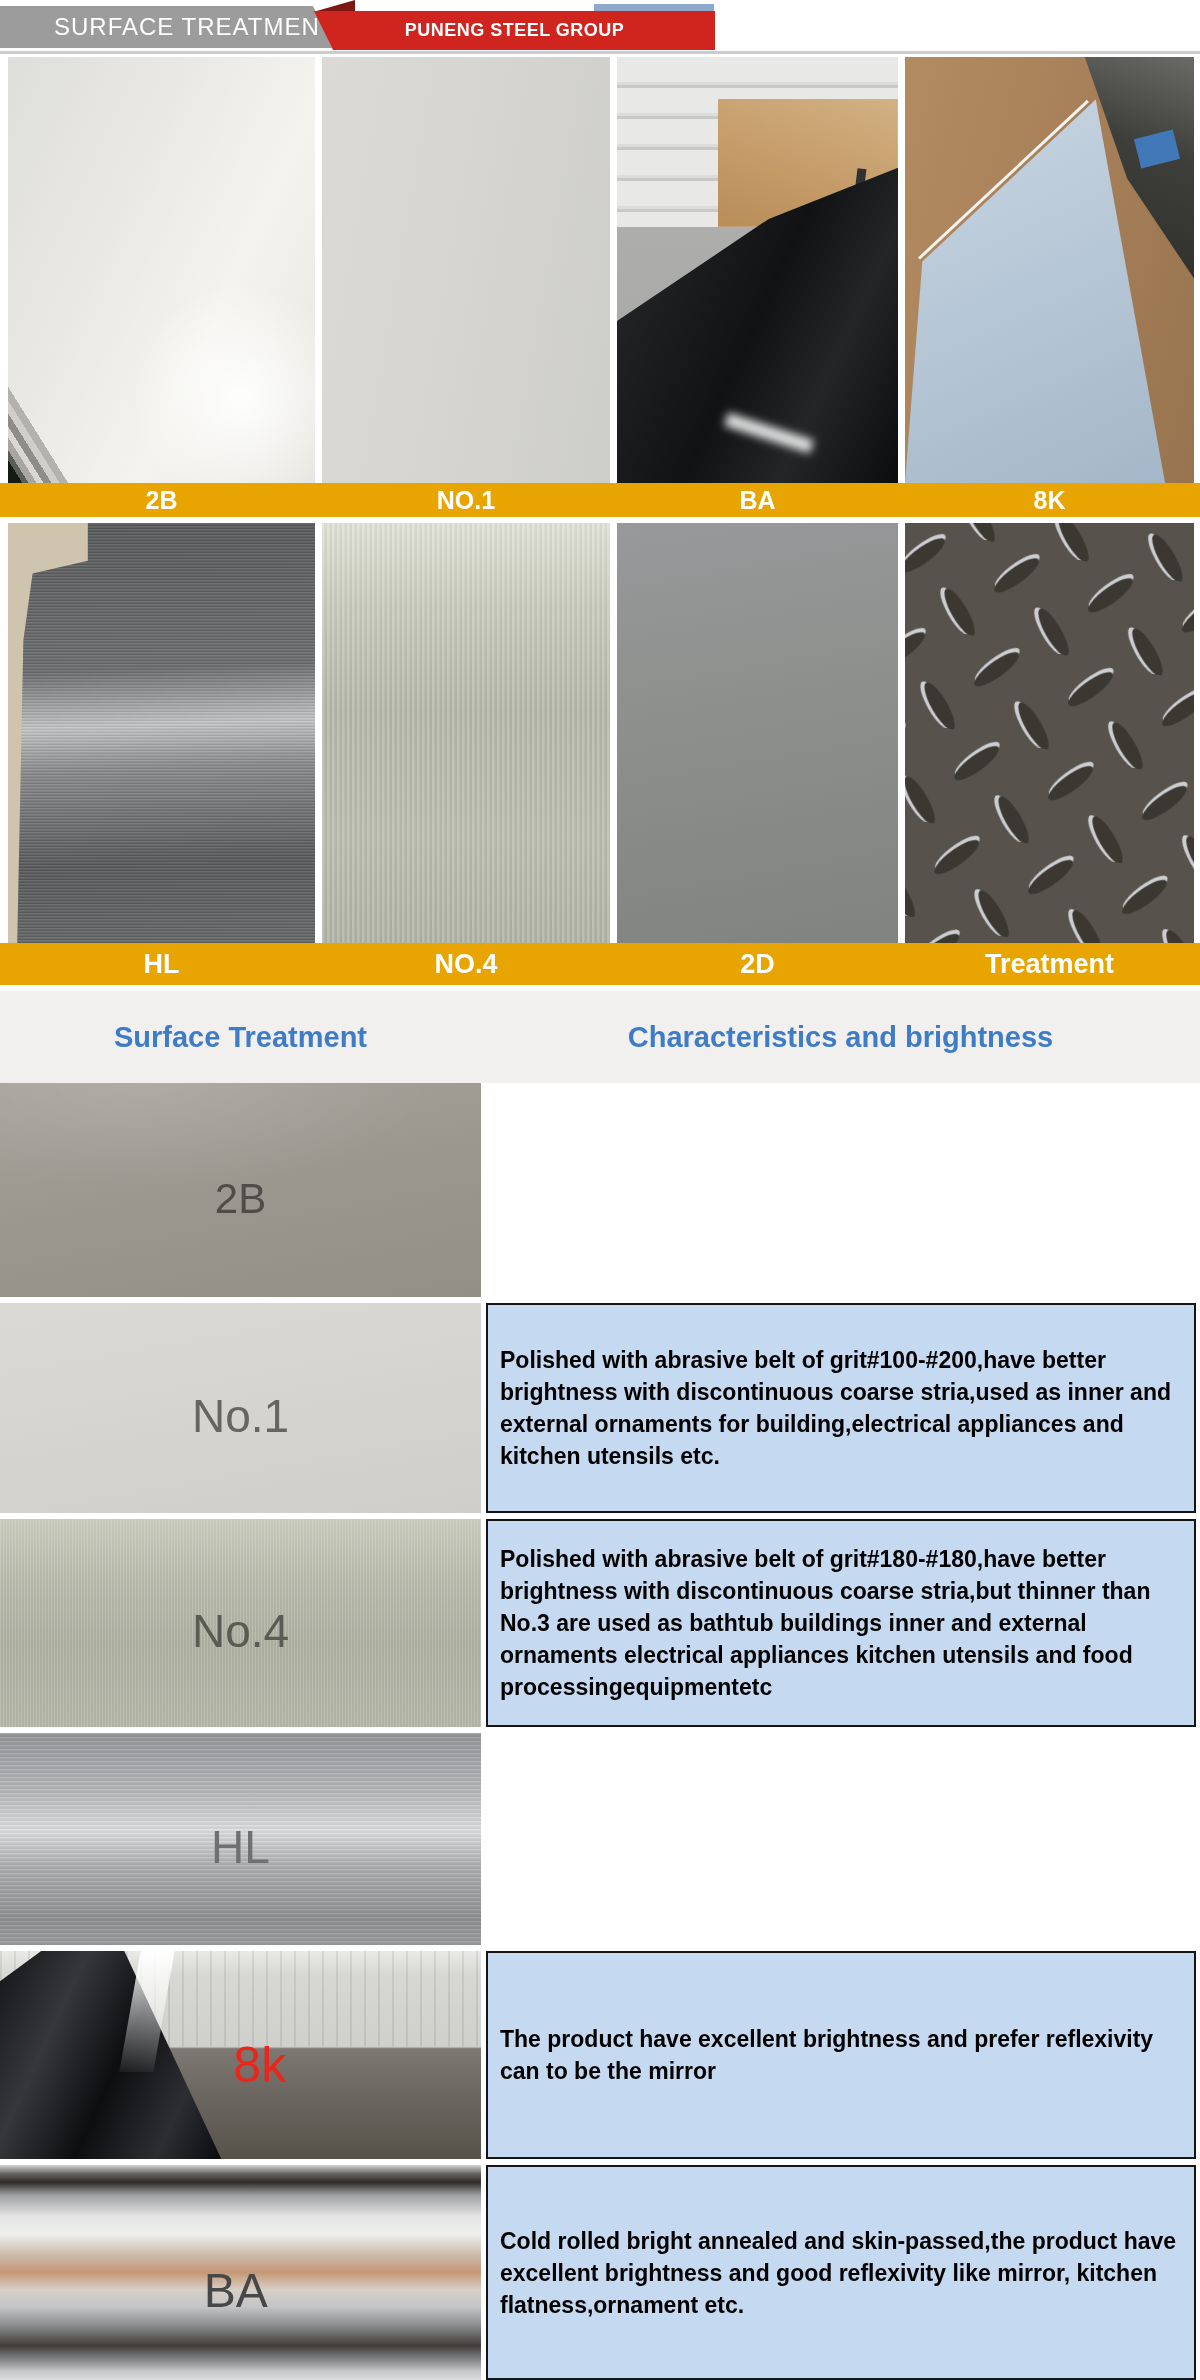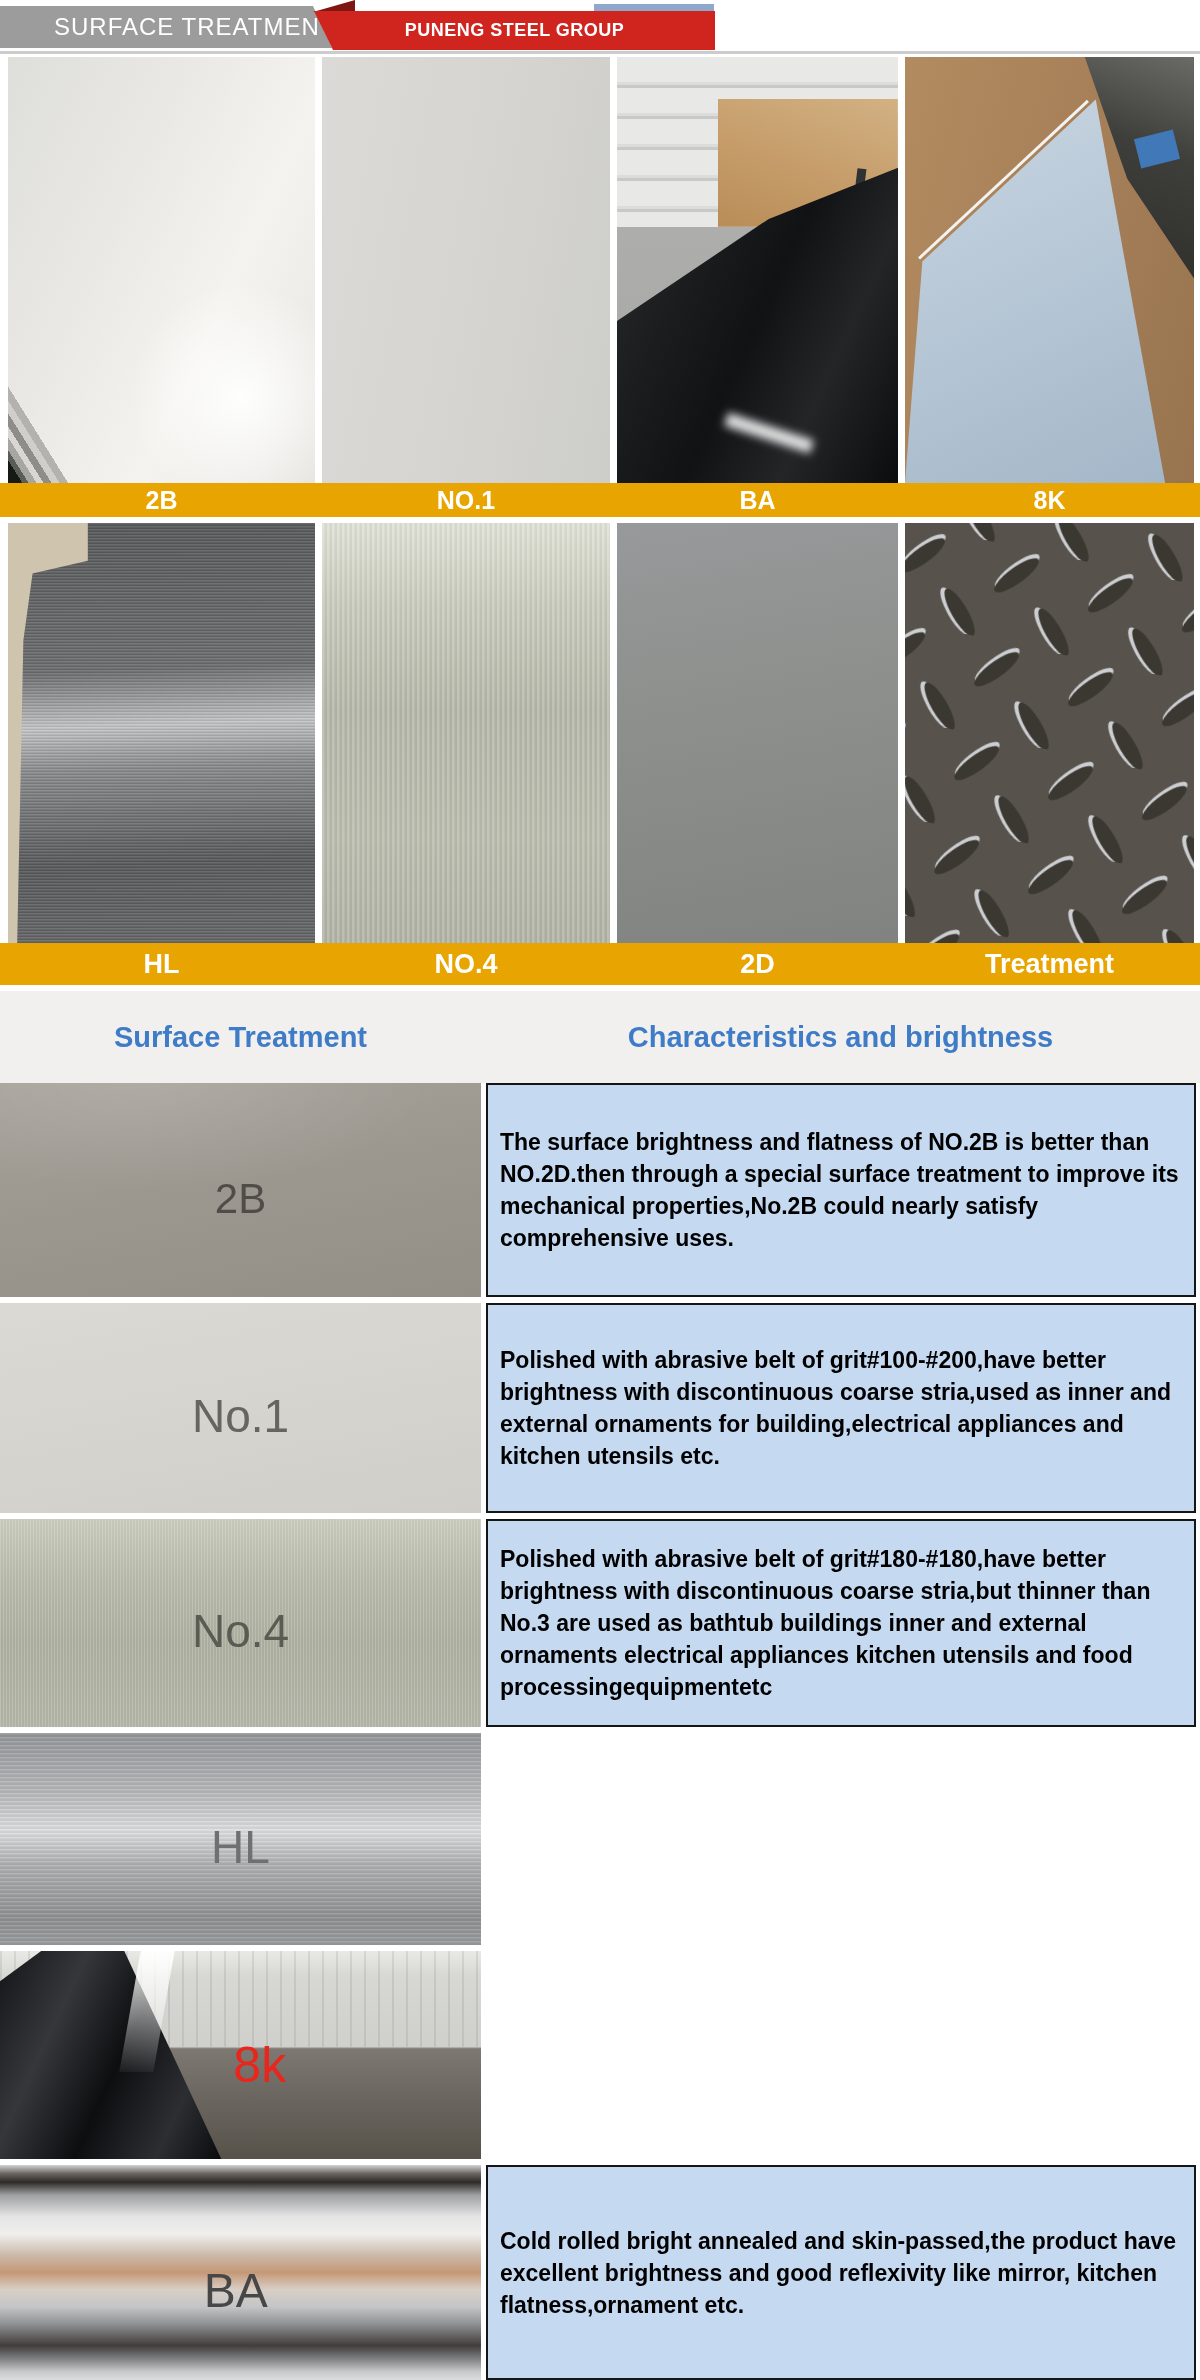--- a/index.html
+++ b/index.html
@@ -196,23 +196,20 @@
     <div>Surface Treatment</div>
     <div>Characteristics and brightness</div>
   </div>
 
   <div>
 
     <div class="trow r1">
       <div class="sample s2b">
         <span class="slabel">2B</span>
       </div>
-      <div class="desc">
-        <p>The surface brightness and flatness of NO.2B is better than NO.2D.then through a special surface treatment to improve its mechanical properties,No.2B could nearly satisfy comprehensive uses.</p>
-      </div>
     </div>
 
     <div class="trow r2">
       <div class="sample sno1">
         <span class="slabel">No.1</span>
       </div>
       <div class="desc">
         <p>Polished with abrasive belt of grit#100-#200,have better brightness with discontinuous coarse stria,used as inner and external ornaments for building,electrical appliances and kitchen utensils etc.</p>
       </div>
     </div>
@@ -231,20 +228,23 @@
         <span class="slabel">HL</span>
       </div>
     </div>
 
     <div class="trow r5">
       <div class="sample s8k">
         <div class="s8k-film"></div>
         <div class="s8k-glare"></div>
         <span class="slabel">8k</span>
       </div>
+      <div class="desc">
+        <p>The product have excellent brightness and prefer reflexivity can to be the mirror</p>
+      </div>
     </div>
 
     <div class="trow r6">
       <div class="sample sba">
         <span class="slabel">BA</span>
       </div>
       <div class="desc">
         <p>Cold rolled bright annealed and skin-passed,the product have excellent brightness and good reflexivity like mirror, kitchen flatness,ornament etc.</p>
       </div>
     </div>

